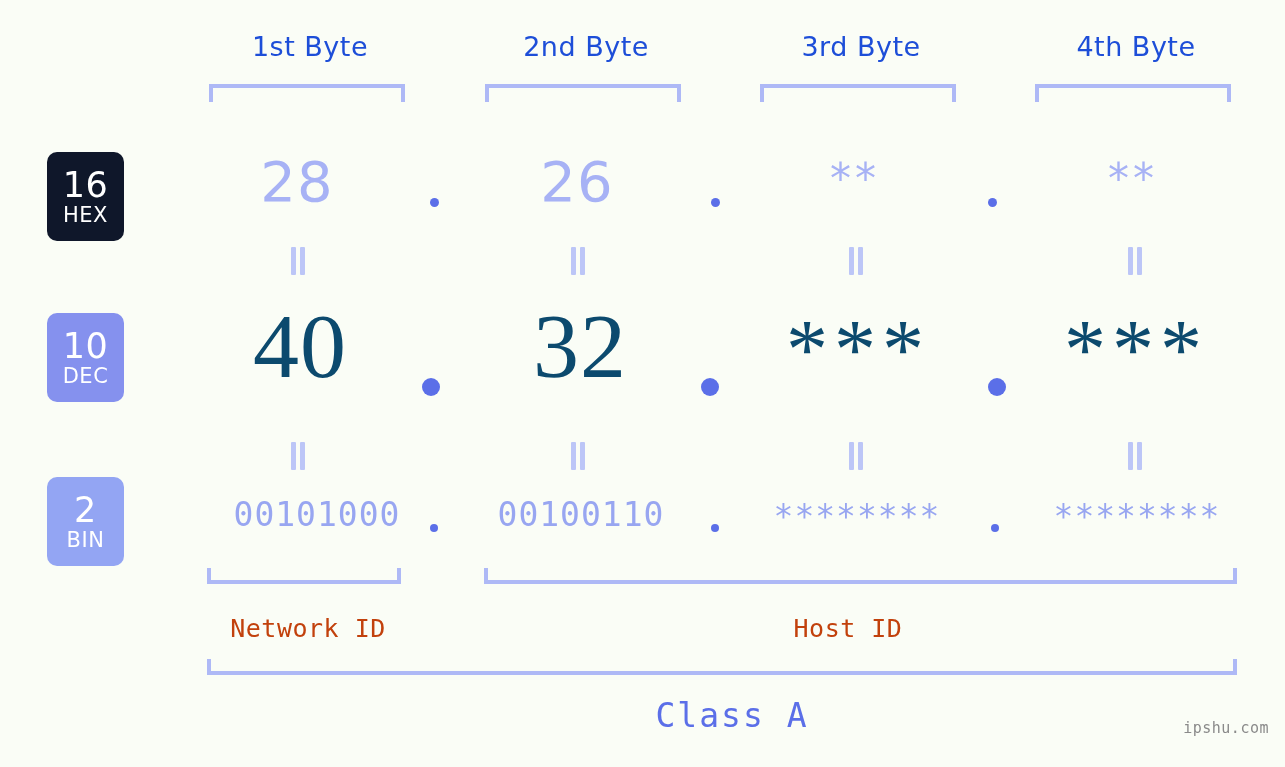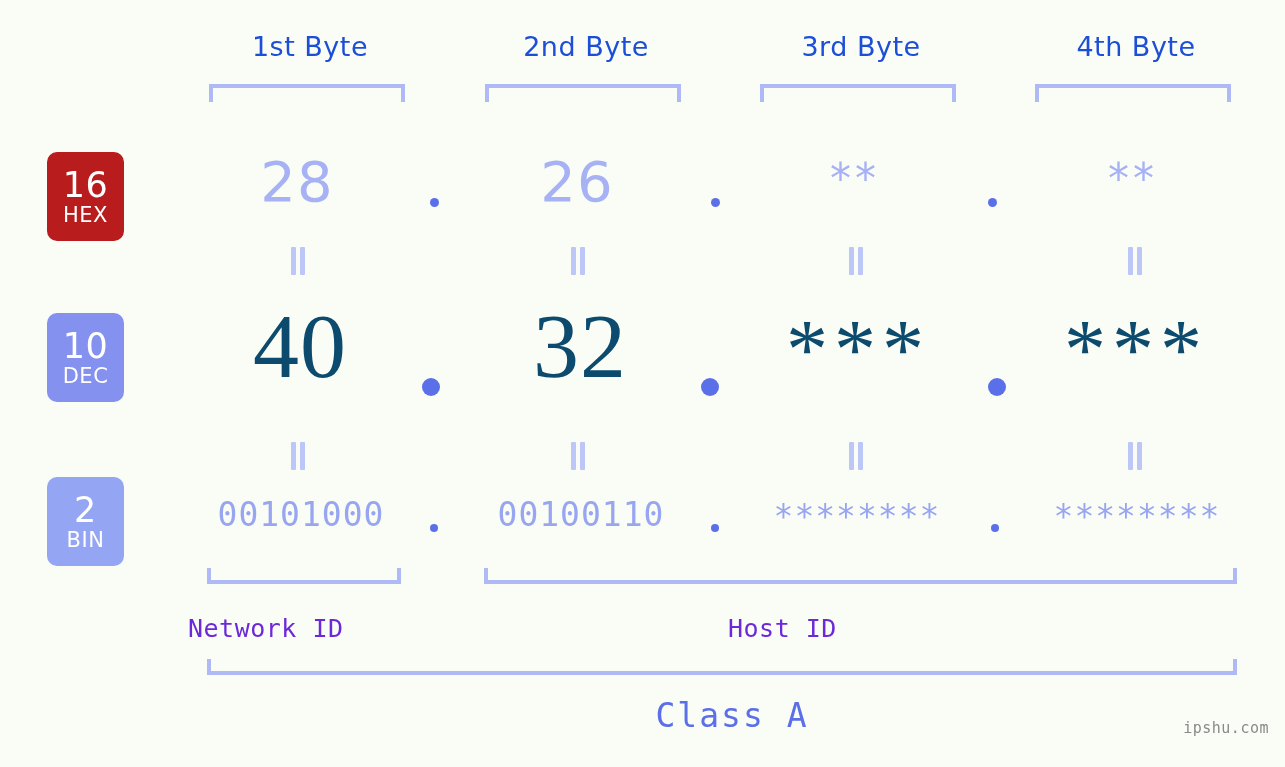--- a/index.html
+++ b/index.html
@@ -71,21 +71,21 @@
     font-size: 35px;
     font-weight: 400;
     letter-spacing: 0.5px;
   }
   .badge .nm {
     font-size: 21px;
     font-weight: 400;
     margin-top: 2px;
     letter-spacing: 0.5px;
   }
-  #badge-hex { top: 152px; height: 89px; background: #b91c1c; }
+  #badge-hex { top: 152px; height: 89px; background: #0f172a; }
   #badge-dec { top: 313px; height: 89px; background: #8591ee; }
   #badge-bin { top: 477px; height: 89px; background: #93a5f3; }
 
   
   .val {
     position: absolute;
     text-align: center;
     white-space: nowrap;
     line-height: 1;
   }
@@ -146,22 +146,22 @@
     border-radius: 1px;
   }
   .eq span.a { left: 2px; }
   .eq span.b { left: 11px; }
 
   
   .id-label {
     position: absolute;
     font-family: "DejaVu Sans Mono", monospace;
     font-size: 25px;
-    color: #6d28d9;
-    text-align: left;
+    color: #c2410c;
+    text-align: center;
     white-space: nowrap;
     letter-spacing: 0.5px;
   }
   .class-label {
     position: absolute;
     font-family: "DejaVu Sans Mono", monospace;
     font-size: 33px;
     color: #5b6fe8;
     text-align: center;
     white-space: nowrap;
@@ -250,21 +250,21 @@
     </div>
   <div class="eq" style="left:847px;  top:442px;">
       <span class="a"></span>
       <span class="b"></span>
     </div>
   <div class="eq" style="left:1126px; top:442px;">
       <span class="a"></span>
       <span class="b"></span>
     </div>
 
-  <div class="val bin-val" style="left:181px;">00101000</div>
+  <div class="val bin-val" style="left:197px;">00101000</div>
   <div class="dot bin-dot" style="left:430px;"></div>
   <div class="val bin-val" style="left:461px;">00100110</div>
   <div class="dot bin-dot" style="left:711px;"></div>
   <div class="val bin-val stars" style="left:737px;  top:500px;">********</div>
   <div class="dot bin-dot" style="left:991px;"></div>
   <div class="val bin-val stars" style="left:1017px; top:500px;">********</div>
 
   <div class="bracket-bottom" style="left:207px; top:568px; width:194px;"></div>
   <div class="bracket-bottom" style="left:484px; top:568px; width:753px;"></div>
 

